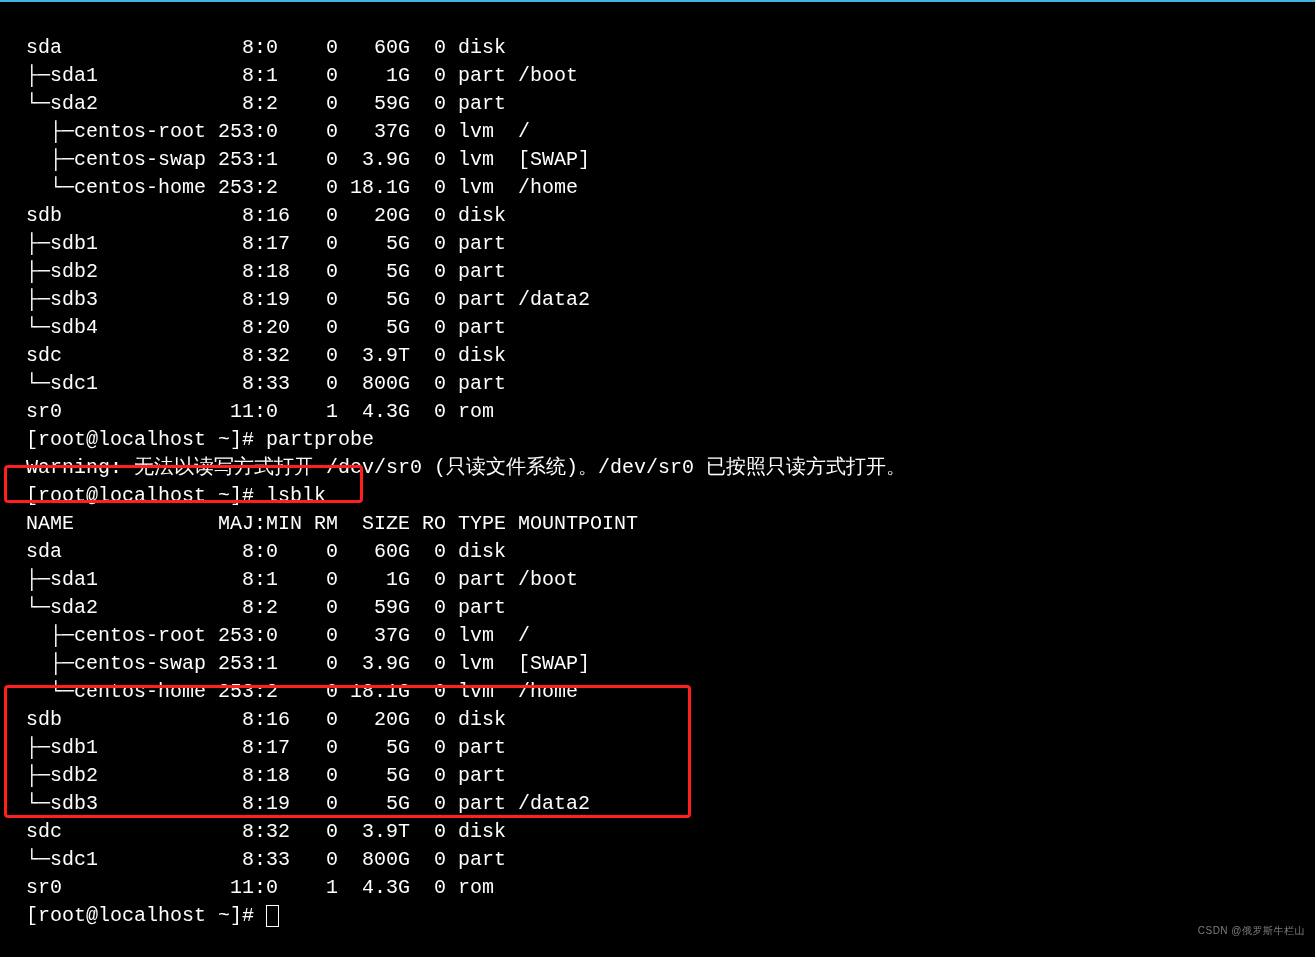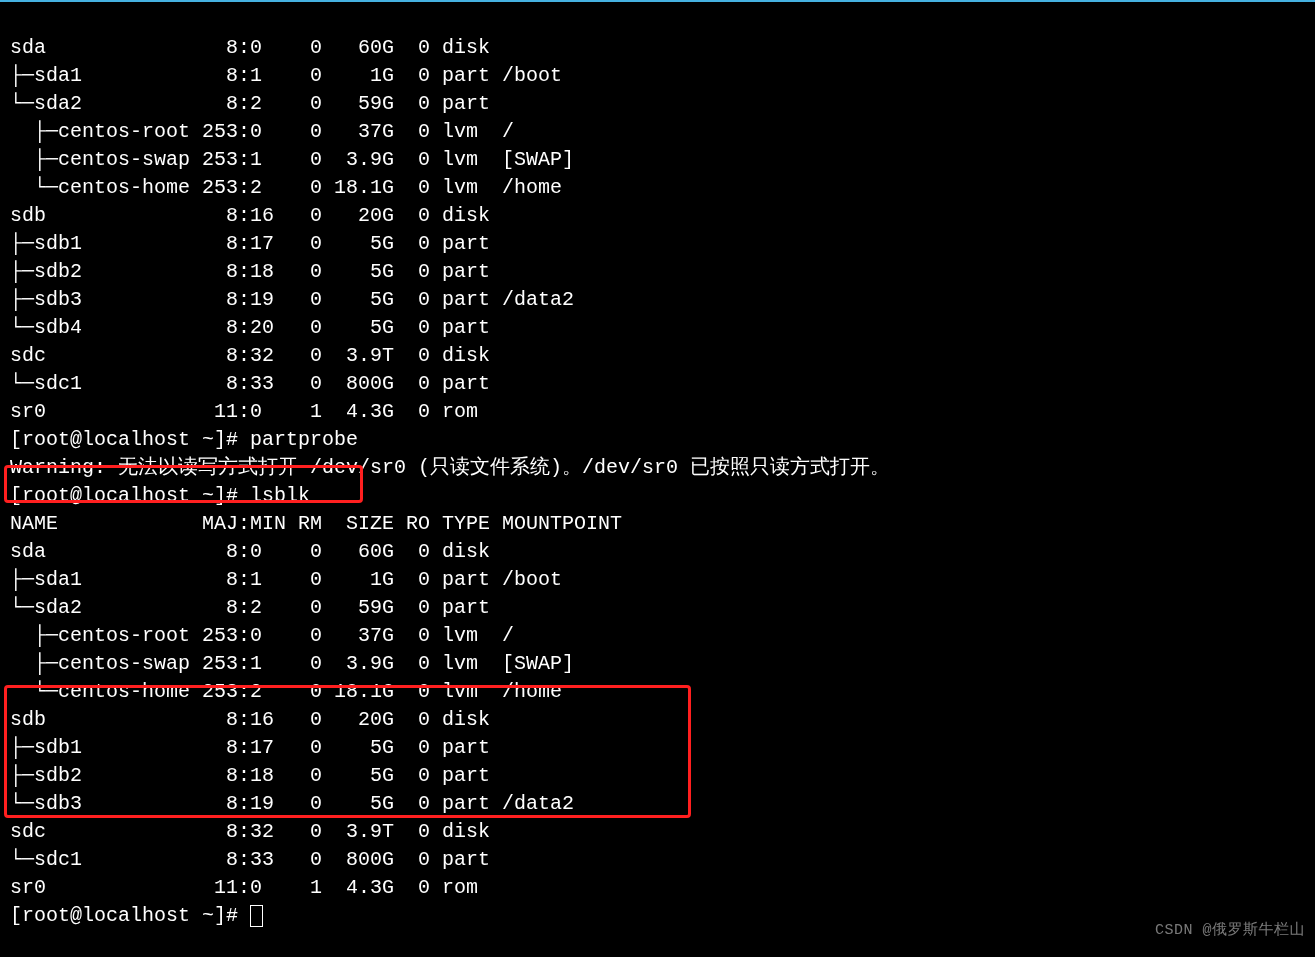--- a/index.html
+++ b/index.html
@@ -11,35 +11,35 @@
     font-size: 20px;
     line-height: 28px;
     width: 1315px;
     height: 957px;
     overflow: hidden;
     position: relative;
     border-top: 2px solid #46b1e1;
   }
   .terminal {
     white-space: pre;
-    padding: 4px 10px;
+    padding: 4px 26px;
   }
   .highlight-box {
     position: absolute;
     border: 3px solid #ff1f1f;
     border-radius: 4px;
     pointer-events: none;
   }
   .watermark {
     position: absolute;
     right: 10px;
     bottom: 14px;
     color: rgba(220,220,220,0.55);
-    font-family: Liberation Mono, monospace;
-    font-size: 15px;
+    font-family: Liberation Sans, sans-serif;
+    font-size: 10px;
     letter-spacing: 0.5px;
   }
   .cursor {
     display: inline-block;
     width: 11px;
     height: 20px;
     border: 1px solid #fff;
     vertical-align: middle;
   }
 </style>

